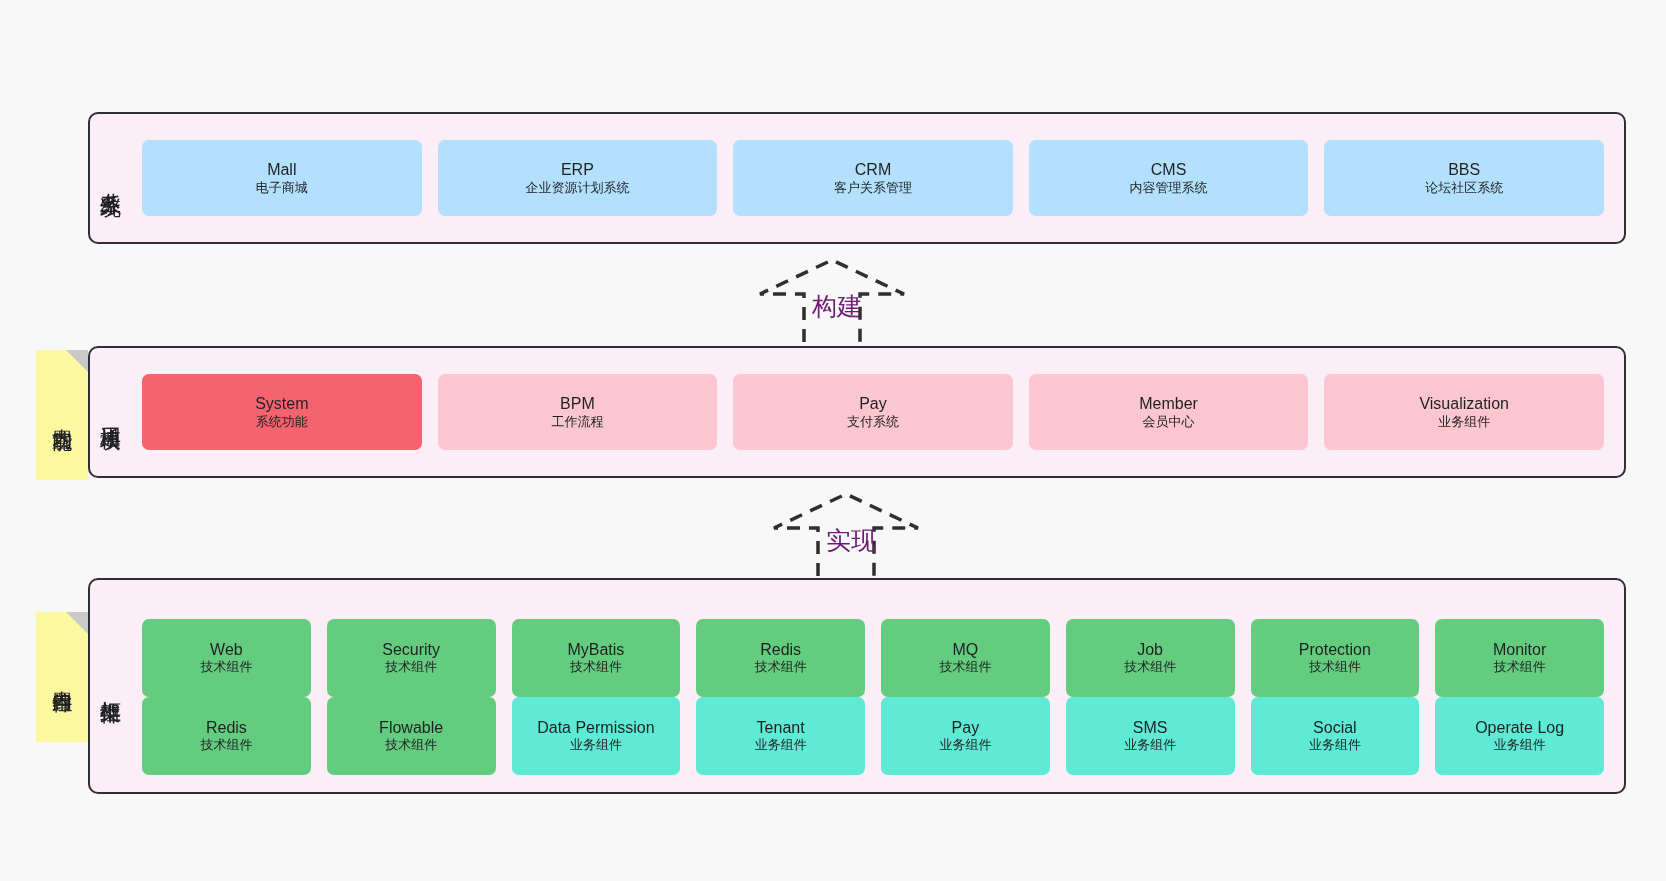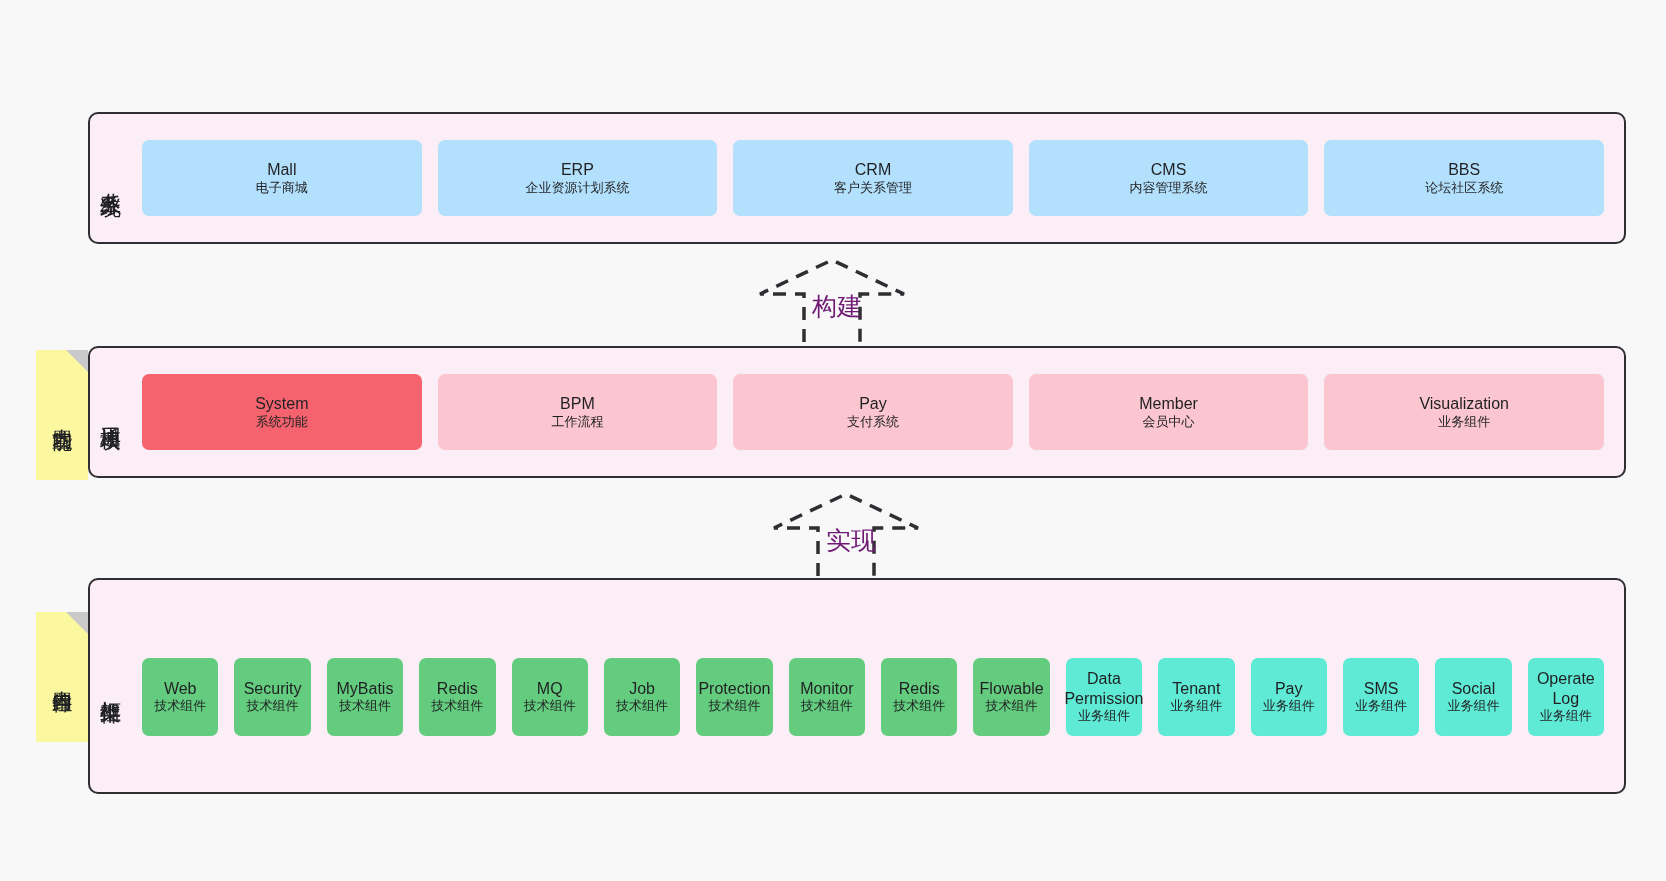--- a/index.html
+++ b/index.html
@@ -46,21 +46,21 @@
 
   .cells {
     flex: 1 1 auto;
     display: flex;
     align-items: center;
     gap: 0px;
     padding: 0 12px 0 4px;
     box-sizing: border-box;
   }
   .cells.two-row {
-    flex-direction: row;
+    flex-direction: column;
     justify-content: center;
     margin-top: 21px;
   }
   .cell-row {
     display: flex;
     width: 100%;
     align-items: stretch;
   }
 
   

